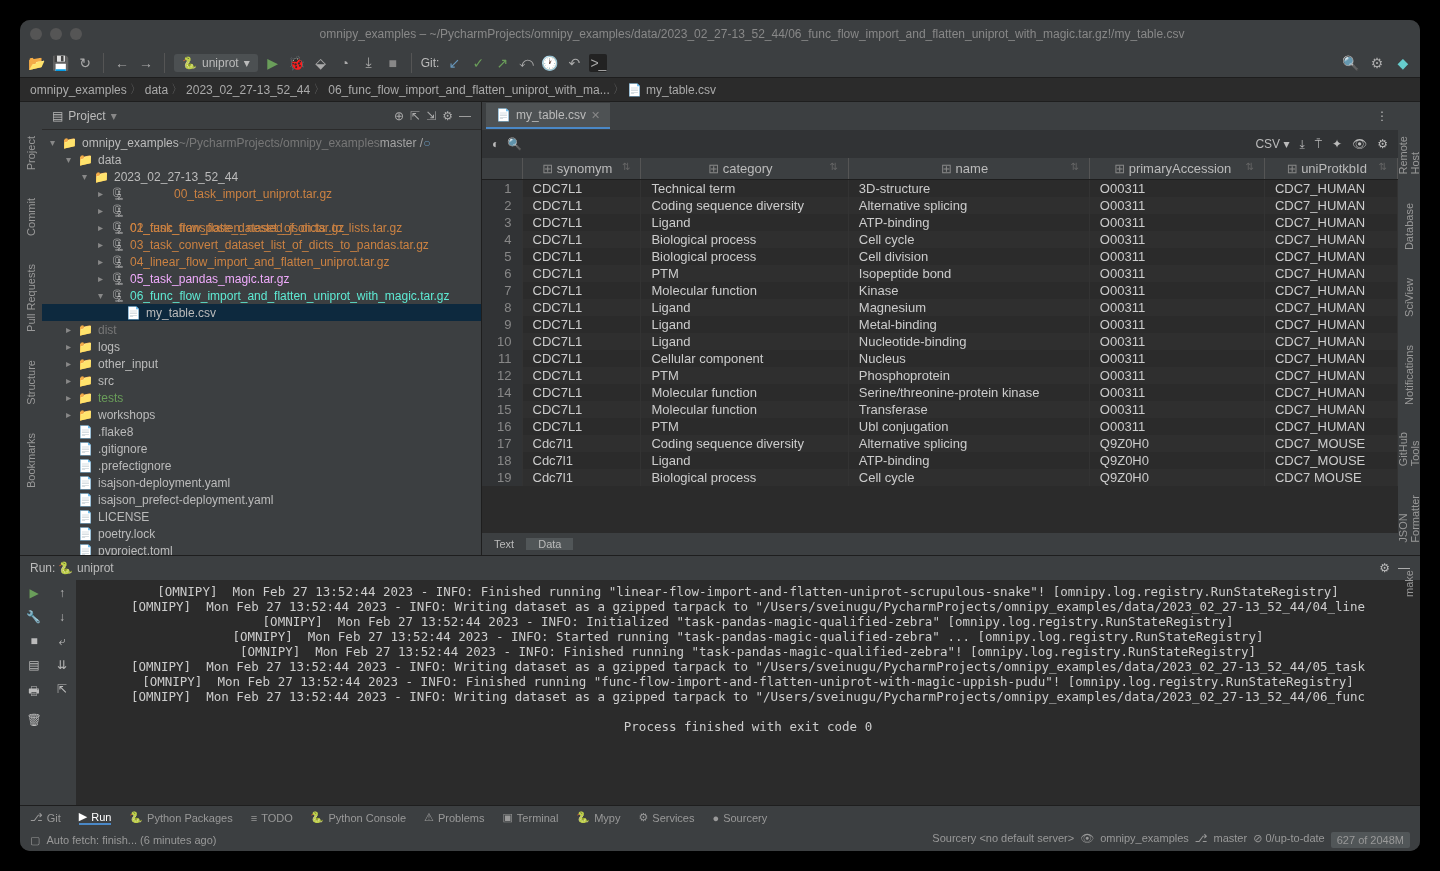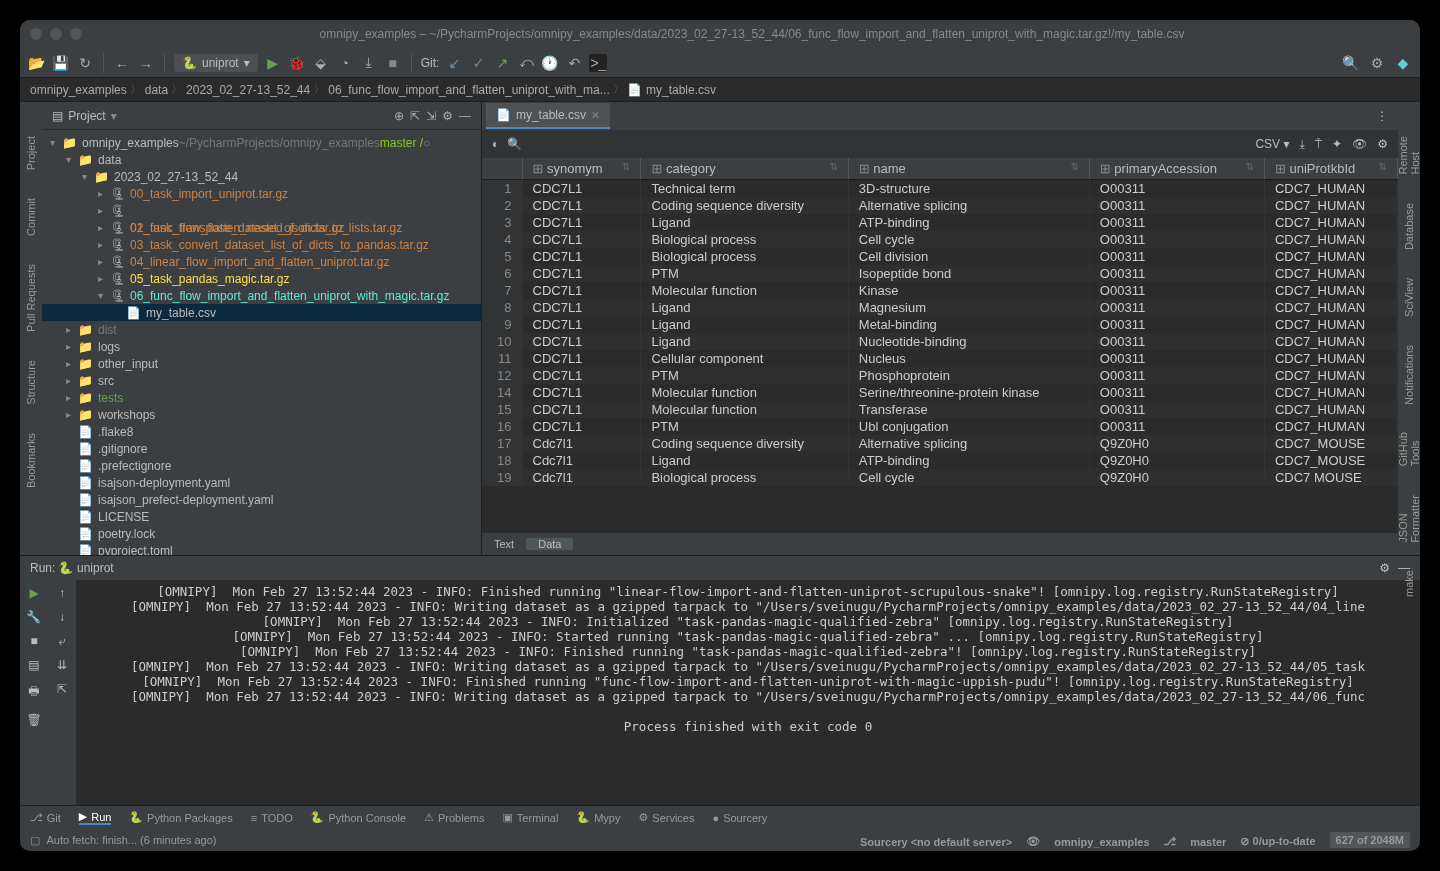--- a/index.html
+++ b/index.html
@@ -29,40 +29,40 @@
 .tree-row .arrow { width:12px; color:#888; font-size:10px;}
 .tree-row .icon { width:16px; margin-right:4px; text-align:center;}
 .editor-area { flex:1; display:flex; flex-direction:column; min-width:0;}
 .tabs { height:28px; background:#3c3f41; display:flex; align-items:center; padding-left:4px;}
 .tab { padding:5px 10px; background:#4e5254; border-bottom:2px solid #4a88c7; font-size:12px; display:flex; align-items:center; gap:5px;}
 .tab .close { color:#888; font-size:11px;}
 .csv-toolbar { height:28px; background:#313335; display:flex; align-items:center; padding:0 10px; gap:8px;}
 .csv-toolbar .right { margin-left:auto; display:flex; gap:10px; align-items:center;}
 .table-wrap { flex:1; overflow:auto; background:#2b2b2b; font-family:'JetBrains Mono',Menlo,monospace; font-size:13px;}
 table { border-collapse:collapse; width:100%;}
-th { background:#3c3f41; color:#bbb; text-align:left; padding:3px 10px; font-weight:normal; border-right:1px solid #555; border-bottom:1px solid #1e1e1e; position:sticky; top:0;}
+th { background:#3c3f41; color:#bbb; text-align:center; padding:3px 10px; font-weight:normal; border-right:1px solid #555; border-bottom:1px solid #1e1e1e; position:sticky; top:0;}
 th .sort { float:right; color:#666; font-size:10px;}
 td { padding:1px 10px; border-right:1px solid #333; color:#ccc;}
 td.num { text-align:right; color:#888; background:#313335; width:40px;}
 tr:nth-child(even) td:not(.num){ background:#2f2f2f;}
 .table-footer { height:22px; background:#3c3f41; display:flex; align-items:center; font-size:11px;}
 .table-footer .ftab { padding:0 12px; cursor:pointer;}
 .table-footer .ftab.active { background:#515658;}
 .run-panel { height:250px; background:#2b2b2b; border-top:1px solid #1e1e1e; display:flex; flex-direction:column;text-align:center;}
 .run-header { height:24px; background:#3c3f41; display:flex; align-items:center; padding:0 10px; font-size:12px;}
 .run-header .right{margin-left:auto; display:flex; gap:8px;}
 .run-body { flex:1; display:flex; min-height:0;}
 .run-gutter { width:28px; background:#3c3f41; display:flex; flex-direction:column; align-items:center; padding:6px 0; gap:10px;}
 .run-gutter2 { width:28px; background:#3c3f41; display:flex; flex-direction:column; align-items:center; padding:6px 0; gap:10px;}
 .console { flex:1; overflow:auto; padding:4px 10px; font-family:Menlo,monospace; font-size:12.5px; color:#ccc; white-space:pre;}
 .bottom-tabs { height:24px; background:#3c3f41; display:flex; align-items:center; padding:0 10px; gap:18px; font-size:11px; border-top:1px solid #1e1e1e;}
 .bottom-tabs .btab { display:flex; align-items:center; gap:4px; cursor:pointer; color:#999;}
 .bottom-tabs .btab.active { color:#fff; border-bottom:2px solid #4a88c7;}
 .statusbar { height:22px; background:#3c3f41; display:flex; align-items:center; padding:0 10px; font-size:11px; color:#999;}
-.statusbar .right { margin-left:auto; display:flex; gap:14px; align-items:flex-end;font-weight:bold;}
+.statusbar .right { margin-left:auto; display:flex; gap:6px; align-items:flex-start;}
 .green{color:#6a9e5a;}
 .blue{color:#6897bb;}
 .mem { background:#515658; padding:2px 6px; border-radius:2px;}
 </style>
 </head>
 <body>
 
 <div class="window">
   <div class="titlebar">
     <div class="traffic">
@@ -143,37 +143,37 @@
           <span>⚙</span>
           <span>—</span>
         </div>
       </div>
       <div class="tree" id="tree">
           <div class="tree-row" style="padding-left: 8px;">
             <span class="arrow">▾</span>
             <span class="icon">📁</span>
             <span>omnipy_examples</span>
             <span style="color: rgb(119, 119, 119);">  ~/PycharmProjects/omnipy_examples</span>
-            <span style="color: #84cc16;"> master /</span>
+            <span style="color: #a3a3a3;"> master /</span>
             <span style="color: rgb(104, 151, 187);"> ○</span>
           </div>
           <div class="tree-row" style="padding-left: 24px;">
             <span class="arrow">▾</span>
             <span class="icon">📁</span>
             <span>data</span>
           </div>
           <div class="tree-row" style="padding-left: 40px;">
             <span class="arrow">▾</span>
             <span class="icon">📁</span>
             <span>2023_02_27-13_52_44</span>
           </div>
           <div class="tree-row" style="padding-left: 56px;">
             <span class="arrow">▸</span>
             <span class="icon">🗜</span>
-            <span style="color: rgb(204, 130, 66);">00_task_import_uniprot.tar.gz</span>
+            <span style="color: rgb(204, 130, 66); margin-left: 44px;">00_task_import_uniprot.tar.gz</span>
           </div>
           <div class="tree-row" style="padding-left: 56px;">
             <span class="arrow">▸</span>
             <span class="icon">🗜</span>
             <span style="color: rgb(204, 130, 66); margin-top: 34px;">01_task_transpose_dataset_of_dicts_to_lists.tar.gz</span>
           </div>
           <div class="tree-row" style="padding-left: 56px;">
             <span class="arrow">▸</span>
             <span class="icon">🗜</span>
             <span style="color: rgb(204, 130, 66);">02_func_flow_flatten_nested_json.tar.gz</span>
@@ -184,21 +184,21 @@
             <span style="color: rgb(204, 130, 66);">03_task_convert_dataset_list_of_dicts_to_pandas.tar.gz</span>
           </div>
           <div class="tree-row" style="padding-left: 56px;">
             <span class="arrow">▸</span>
             <span class="icon">🗜</span>
             <span style="color: rgb(204, 130, 66);">04_linear_flow_import_and_flatten_uniprot.tar.gz</span>
           </div>
           <div class="tree-row" style="padding-left: 56px;">
             <span class="arrow">▸</span>
             <span class="icon">🗜</span>
-            <span style="color: #fde047;">05_task_pandas_magic.tar.gz</span>
+            <span style="color: #f0abfc;">05_task_pandas_magic.tar.gz</span>
           </div>
           <div class="tree-row" style="padding-left: 56px;">
             <span class="arrow">▾</span>
             <span class="icon">🗜</span>
             <span style="color: #5eead4;">06_func_flow_import_and_flatten_uniprot_with_magic.tar.gz</span>
           </div>
           <div class="tree-row sel" style="padding-left: 72px;">
             <span class="arrow"></span>
             <span class="icon">📄</span>
             <span>my_table.csv</span>

